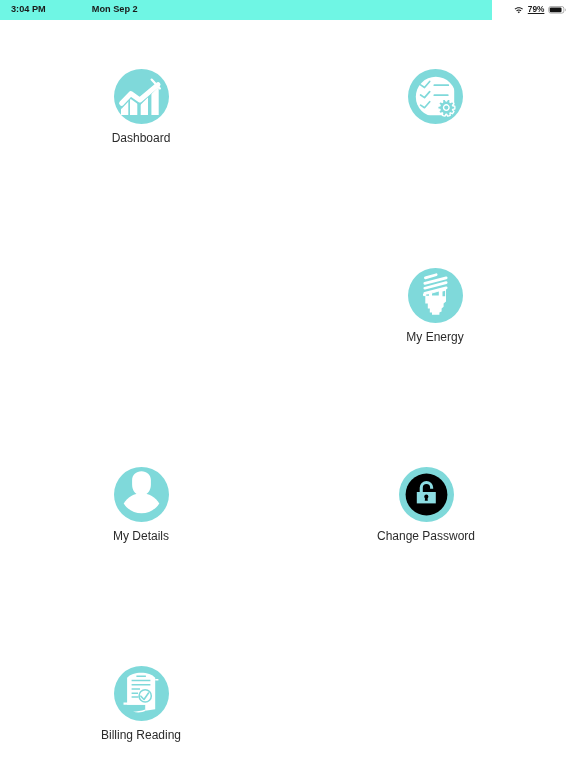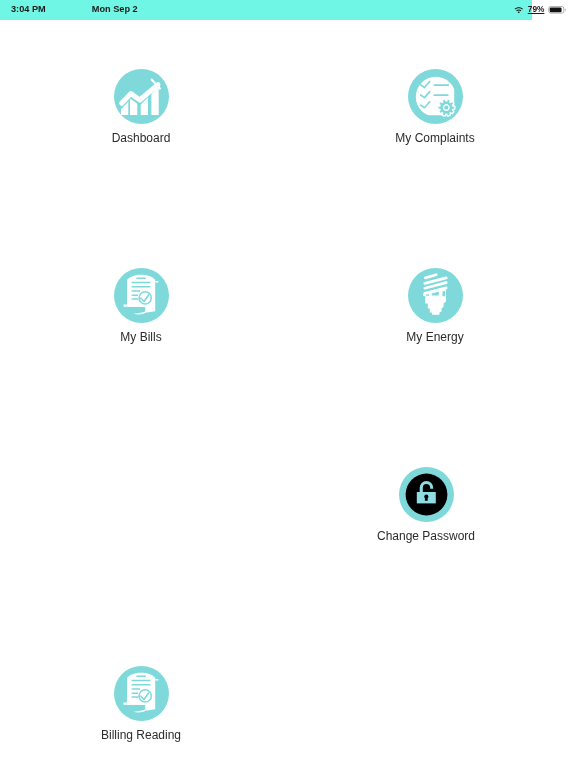--- a/index.html
+++ b/index.html
@@ -1,21 +1,21 @@
 <!DOCTYPE html>
 <html><head>
 <meta charset="utf-8">
 <style>
   html,body{margin:0;padding:0;}
   body{width:576px;height:768px;overflow:hidden;background:#ffffff;
        font-family:"Liberation Sans",sans-serif;}
   .screen{position:relative;width:576px;height:768px;background:#fff;}
 
   
-  .statusbar{position:absolute;left:0;top:0;width:532px;height:20px;background:#6FF6E4;text-align:center;}
+  .statusbar{position:absolute;left:0;top:0;width:492px;height:20px;background:#6FF6E4;text-align:center;}
   .sb-left{position:absolute;left:11px;top:0;height:17px;display:flex;align-items:center;}
   .sb-time{font-size:9.2px;font-weight:bold;color:#1a1a1a;}
   .sb-date{font-size:9.2px;font-weight:bold;color:#1a1a1a;margin-left:6px;padding-left:40px;}
   .sb-right{position:absolute;left:511.5px;top:0;height:17px;display:flex;align-items:center;}
   .sb-batt{font-size:8.3px;font-weight:bold;color:#1a1a1a;margin:0 3.2px 0 4.2px;text-decoration:underline;}
 
   
   .navbar{position:absolute;left:0;top:20px;width:576px;height:31px;background:#6FF6E4;}
   .nav-title{position:absolute;left:0;top:0;width:576px;text-align:center;line-height:31px;
              font-size:12px;font-weight:bold;color:#111;}
@@ -111,39 +111,22 @@
               <path d="M26.3 16.2 H40.3"></path>
               <path d="M26.3 26.2 H39.8"></path>
             </g>
             <g transform="translate(38.3,38.6)">
               <path d="M1.35 -8.49 A8.60 8.60 0 0 1 3.90 -7.66 L3.67 -5.49 A6.60 6.60 0 0 1 4.09 -5.18 L6.08 -6.08 A8.60 8.60 0 0 1 7.66 -3.90 L6.19 -2.28 A6.60 6.60 0 0 1 6.35 -1.79 L8.49 -1.35 A8.60 8.60 0 0 1 8.49 1.35 L6.35 1.79 A6.60 6.60 0 0 1 6.19 2.28 L7.66 3.90 A8.60 8.60 0 0 1 6.08 6.08 L4.09 5.18 A6.60 6.60 0 0 1 3.67 5.49 L3.90 7.66 A8.60 8.60 0 0 1 1.35 8.49 L0.26 6.59 A6.60 6.60 0 0 1 -0.26 6.59 L-1.35 8.49 A8.60 8.60 0 0 1 -3.90 7.66 L-3.67 5.49 A6.60 6.60 0 0 1 -4.09 5.18 L-6.08 6.08 A8.60 8.60 0 0 1 -7.66 3.90 L-6.19 2.28 A6.60 6.60 0 0 1 -6.35 1.79 L-8.49 1.35 A8.60 8.60 0 0 1 -8.49 -1.35 L-6.35 -1.79 A6.60 6.60 0 0 1 -6.19 -2.28 L-7.66 -3.90 A8.60 8.60 0 0 1 -6.08 -6.08 L-4.09 -5.18 A6.60 6.60 0 0 1 -3.67 -5.49 L-3.90 -7.66 A8.60 8.60 0 0 1 -1.35 -8.49 L-0.26 -6.59 A6.60 6.60 0 0 1 0.26 -6.59 L1.35 -8.49 Z" fill="#7FD9DA" stroke="#fff" stroke-width="1.4" stroke-linejoin="round"></path>
               <circle cx="0" cy="0" r="2.8" fill="#7FD9DA" stroke="#fff" stroke-width="1.4"></circle>
             </g>
           </g>
         </svg>
       </div>
-      <div class="label">My Complaints</div>
-    </div>
-
-    <div class="cell" style="left:41px;top:216.5px">
-      <div class="circle">
-        <svg width="55" height="55" viewBox="0 0 55 55">
-          <circle cx="27.5" cy="27.5" r="27.5" fill="#7FD9DA"></circle>
-          <defs>
-              <clipPath id="c3">
-                <circle cx="27.5" cy="27.5" r="27.5"></circle>
-              </clipPath>
-            </defs>
-          <g clip-path="url(#c3)">
-              <use href="#invoice-art"></use>
-            </g>
-        </svg>
-      </div>
-      <div class="label">My Bills</div>
-    </div>
+    </div>
+
 
     <div class="cell" style="left:335px;top:216.5px">
       <div class="circle">
         <svg width="55" height="55" viewBox="0 0 55 55">
           <circle cx="27.5" cy="27.5" r="27.5" fill="#7FD9DA"></circle>
           <g fill="#fff">
             <g stroke="#fff" stroke-width="2.7" stroke-linecap="round" fill="none">
               <path d="M17.4 9.9 L28.2 6.7"></path>
               <path d="M16.8 15.4 L38.2 9.9"></path>
               <path d="M16.8 20.2 L38.2 14.6"></path>
@@ -157,20 +140,37 @@
           <g fill="#7FD9DA">
             <path d="M24.0 27.5 L24.0 25.6 L30.8 23.6 L30.8 27.5 Z"></path>
             <path d="M34.5 28.2 L34.5 23.4 L37.1 22.8 L37.1 28.2 Z"></path>
             <path d="M18.2 27.8 L18.2 26.4 L21.0 26.2 L21.0 27.8 Z"></path>
           </g>
         </svg>
       </div>
       <div class="label">My Energy</div>
     </div>
 
+    <div class="cell" style="left:41px;top:415.5px">
+      <div class="circle">
+        <svg width="55" height="55" viewBox="0 0 55 55">
+          <circle cx="27.5" cy="27.5" r="27.5" fill="#7FD9DA"></circle>
+          <defs>
+              <clipPath id="c5">
+                <circle cx="27.5" cy="27.5" r="27.5"></circle>
+              </clipPath>
+            </defs>
+          <g clip-path="url(#c5)" fill="#fff">
+            <path d="M27.5 4.3 c5.3 0 9.4 3.6 9.4 8.8 v4.6 c0 6.2 -4.2 10.9 -9.4 10.9 s-9.4 -4.7 -9.4 -10.9 v-4.6 c0 -5.2 4.1 -8.8 9.4 -8.8 z"></path>
+            <path d="M27.5 26.2 c-7.4 0 -14.0 4.0 -17.8 10.2 c3.8 6.0 10.4 9.9 17.8 9.9 s14.0 -3.9 17.8 -9.9 c-3.8 -6.2 -10.4 -10.2 -17.8 -10.2 z"></path>
+          </g>
+        </svg>
+      </div>
+      <div class="label">My Details</div>
+    </div>
 
     <div class="cell" style="left:326px;top:415.5px">
       <div class="circle">
         <svg width="55" height="55" viewBox="0 0 55 55">
           <circle cx="27.5" cy="27.5" r="27.5" fill="#7FD9DA"></circle>
           <circle cx="27.5" cy="27.5" r="20.9" fill="#000000"></circle>
           <path d="M22.25 25.6 L22.25 20.65 A5.2 5.2 0 0 1 32.65 20.65 L32.65 21.7" fill="none" stroke="#8DDDE2" stroke-width="3.1" stroke-linecap="butt"></path>
           <rect x="17.8" y="25.0" width="19.0" height="11.4" fill="#8DDDE2"></rect>
           <circle cx="27.3" cy="29.7" r="2.1" fill="#000"></circle>
           <path d="M26.3 30.2 h2.0 l0.55 3.6 h-3.1 z" fill="#000"></path>

